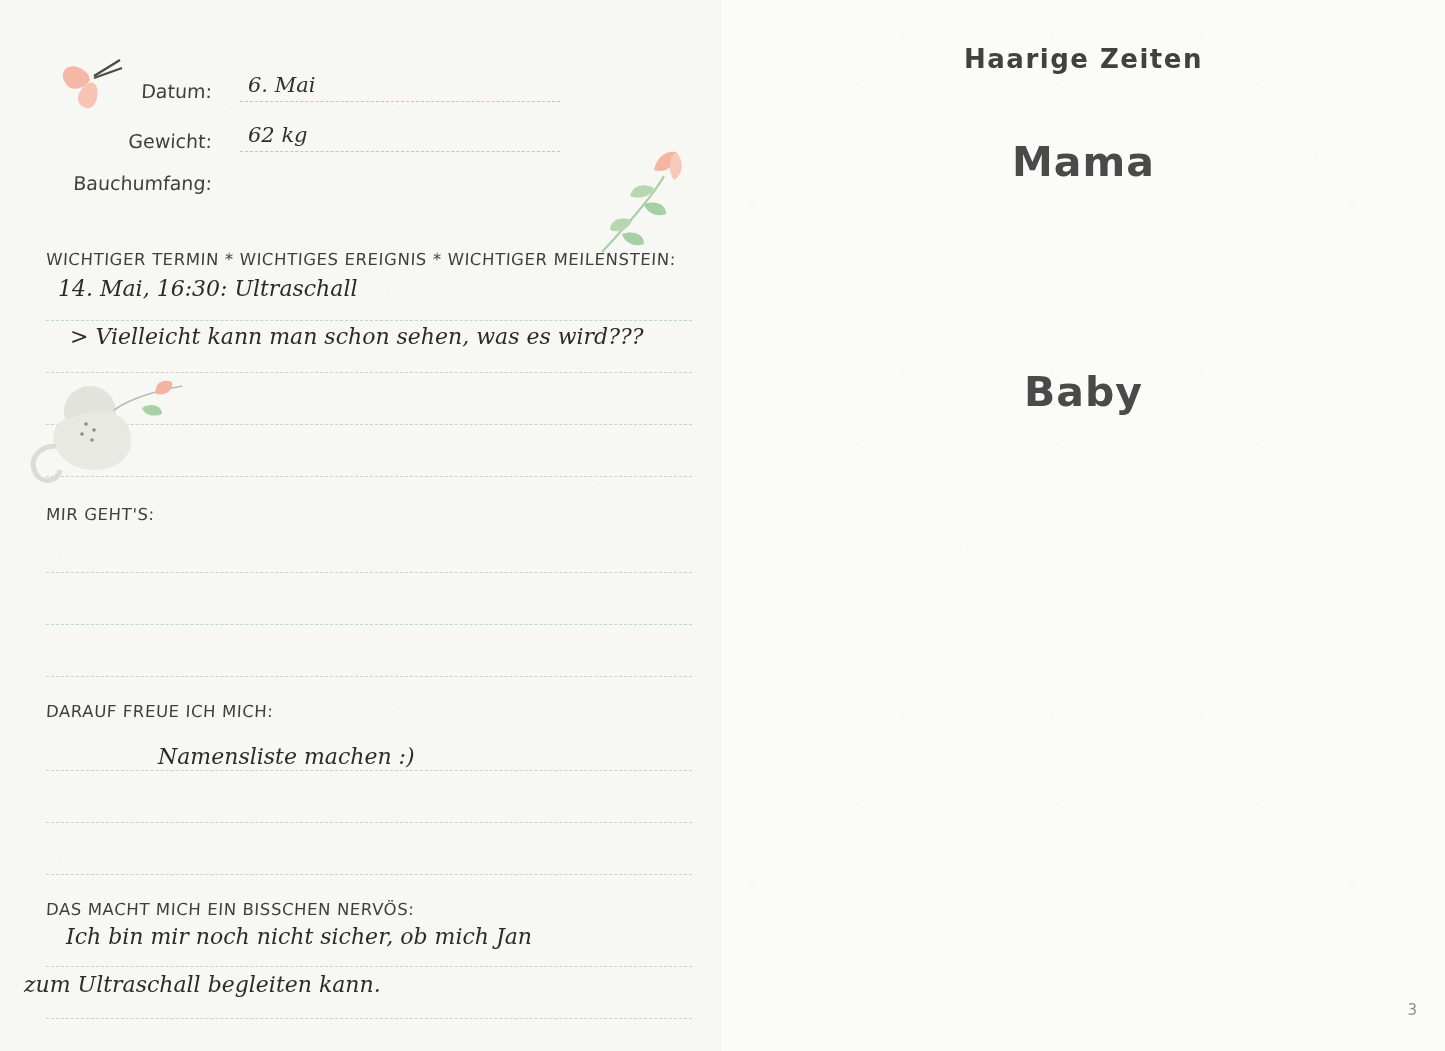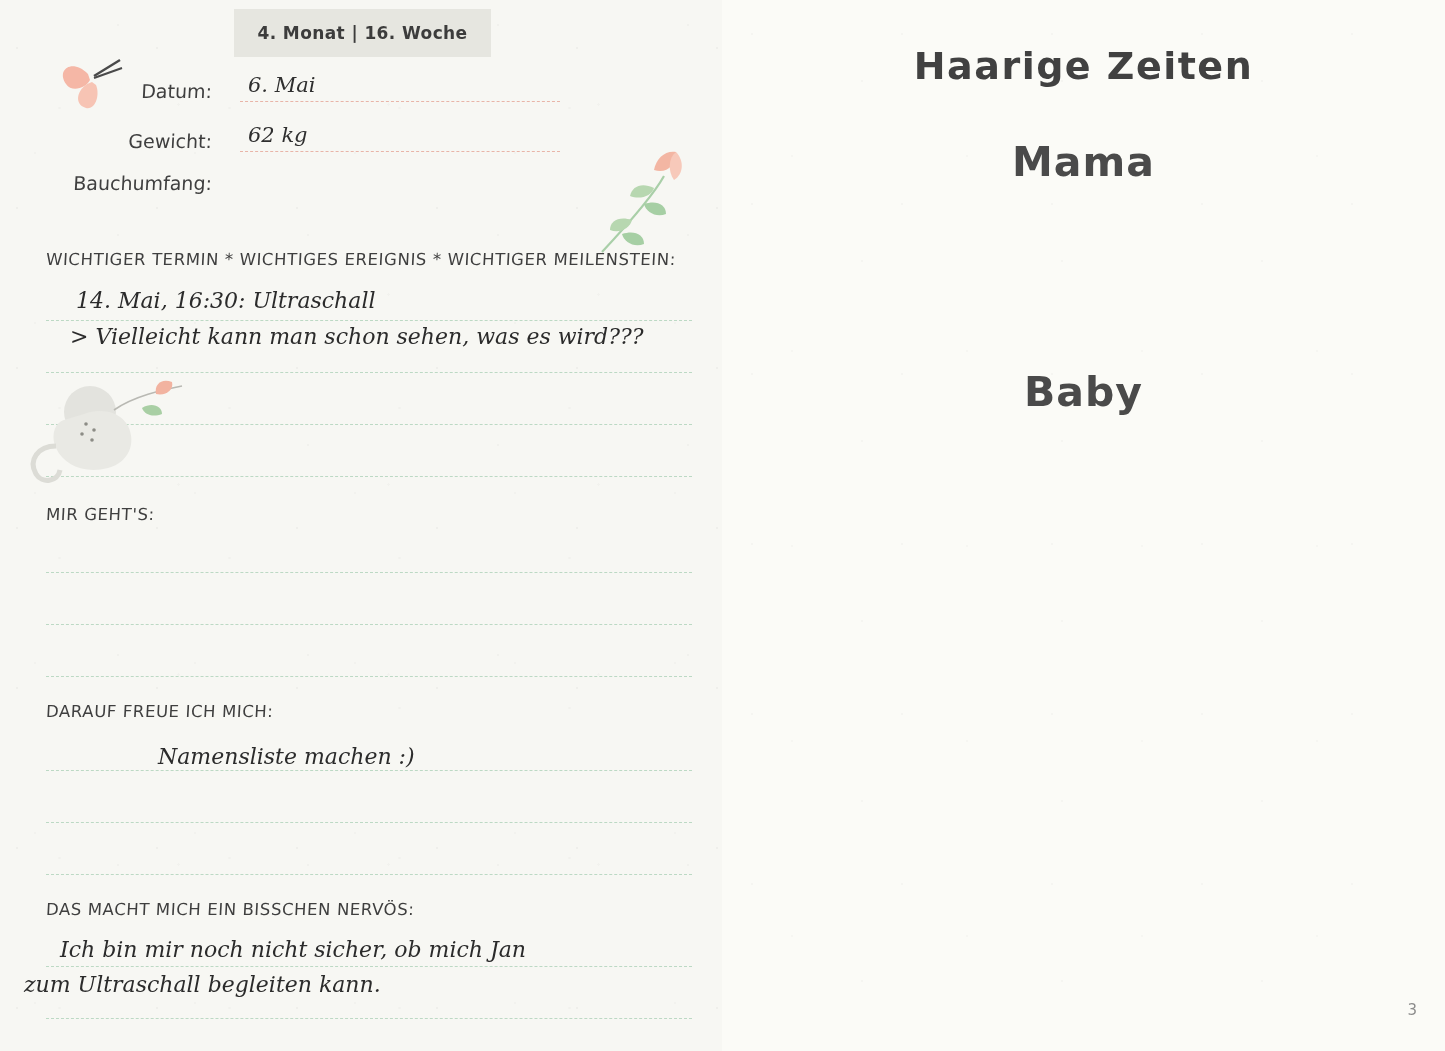--- a/index.html
+++ b/index.html
@@ -135,21 +135,21 @@
   }
 
   
   .right-title {
     position: absolute;
     left: 0; top: 44px;
     width: 723px;
     text-align: center;
     font-family: "DejaVu Sans", sans-serif;
     font-weight: bold;
-    font-size: 38px;
+    font-size: 26px;
     letter-spacing: 1.5px;
     color: #414141;
   }
 
   .block-heading {
     position: absolute;
     width: 723px;
     text-align: center;
     font-family: "DejaVu Sans", sans-serif;
     font-weight: bold;
@@ -178,21 +178,20 @@
 
     <div class="deco" style="left:58px; top:52px;">
       <svg width="80" height="70" viewBox="0 0 80 70">
         <path d="M30 22 C14 6, -2 18, 8 32 C14 41, 28 36, 32 28 Z" fill="#f5b7a6"></path>
         <path d="M34 30 C20 34, 14 52, 28 56 C38 58, 42 42, 38 33 Z" fill="#f7c4b4"></path>
         <path d="M36 24 L62 8" stroke="#4a4a4a" stroke-width="2.4" fill="none"></path>
         <path d="M36 26 L64 16" stroke="#4a4a4a" stroke-width="2" fill="none"></path>
       </svg>
     </div>
 
-    <div class="week-chip">4. Monat | 16. Woche</div>
 
     <div class="field-row" style="left:30px; top:72px;">
       <div class="field-label">Datum:</div>
       <div class="field-line">
         <span class="field-value">6. Mai</span>
       </div>
     </div>
 
     <div class="field-row" style="left:30px; top:122px;">
       <div class="field-label">Gewicht:</div>
@@ -211,21 +210,21 @@
         <path d="M96 22 C104 30, 104 44, 94 50 C88 42, 88 28, 96 22 Z" fill="#f7c9ba"></path>
         <path d="M84 46 C74 64, 50 92, 22 122" stroke="#a9cfa8" stroke-width="2.2" fill="none"></path>
         <path d="M74 58 C62 52, 52 56, 50 66 C60 70, 72 66, 74 58 Z" fill="#b7d7b0"></path>
         <path d="M64 74 C76 70, 86 74, 86 84 C76 88, 66 82, 64 74 Z" fill="#a6cfa4"></path>
         <path d="M52 90 C40 86, 30 90, 30 100 C40 104, 50 98, 52 90 Z" fill="#b7d7b0"></path>
         <path d="M42 104 C54 100, 64 104, 64 114 C54 118, 44 112, 42 104 Z" fill="#a6cfa4"></path>
       </svg>
     </div>
 
     <div class="section-label" style="left:46px; top:250px;">Wichtiger Termin * Wichtiges Ereignis * Wichtiger Meilenstein:</div>
-    <div class="hand" style="left:58px; top:288px;margin-left:18px;">14. Mai, 16:30: Ultraschall</div>
+    <div class="hand" style="left:58px; top:276px;">14. Mai, 16:30: Ultraschall</div>
     <div class="rule" style="top:320px;"></div>
     <div class="hand" style="left:70px; top:324px;">&gt; Vielleicht kann man schon sehen, was es wird???</div>
     <div class="rule" style="top:372px;"></div>
     <div class="rule" style="top:424px;"></div>
     <div class="rule" style="top:476px;"></div>
 
     <div class="deco" style="left:12px; top:368px;">
       <svg width="210" height="130" viewBox="0 0 210 130">
         <ellipse cx="78" cy="44" rx="26" ry="26" fill="#e3e3de"></ellipse>
         <path d="M52 52 C44 54, 38 66, 44 80 C52 98, 74 106, 96 100 C118 94, 124 74, 116 58 C108 42, 86 40, 72 46 Z" fill="#e9e9e4"></path>
@@ -245,21 +244,21 @@
     <div class="rule" style="top:624px;"></div>
     <div class="rule" style="top:676px;"></div>
 
     <div class="section-label" style="left:46px; top:702px;">Darauf freue ich mich:</div>
     <div class="hand" style="left:158px; top:744px;">Namensliste machen :)</div>
     <div class="rule" style="top:770px;"></div>
     <div class="rule" style="top:822px;"></div>
     <div class="rule" style="top:874px;"></div>
 
     <div class="section-label" style="left:46px; top:900px;">Das macht mich ein bisschen nervös:</div>
-    <div class="hand" style="left:60px; top:924px;margin-top:13px;">Ich bin mir noch nicht sicher, ob mich Jan</div>
+    <div class="hand" style="left:66px; top:924px;">Ich bin mir noch nicht sicher, ob mich Jan</div>
     <div class="rule" style="top:966px;"></div>
     <div class="hand" style="left:24px; top:972px;">zum Ultraschall begleiten kann.</div>
     <div class="rule" style="top:1018px;"></div>
   </div>
 
   <div class="right-page">
 
     <div class="right-title">Haarige Zeiten</div>
 
     <div class="block-heading" style="top:368px;">Baby</div>

